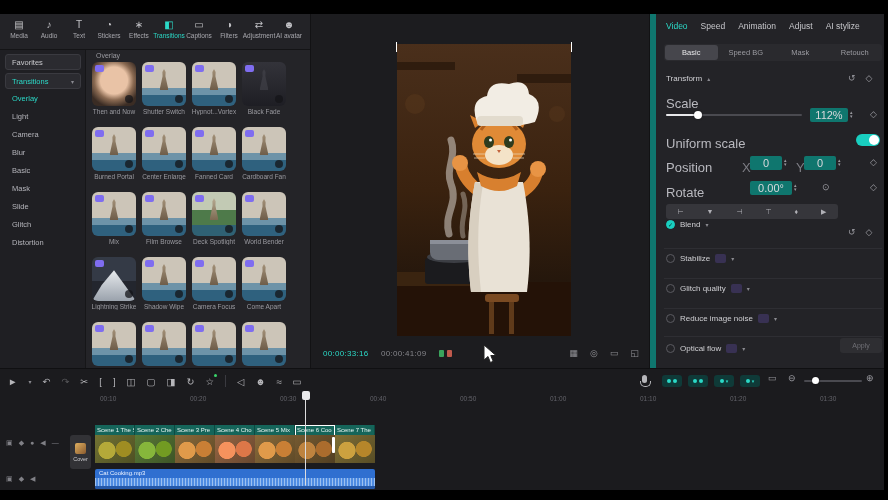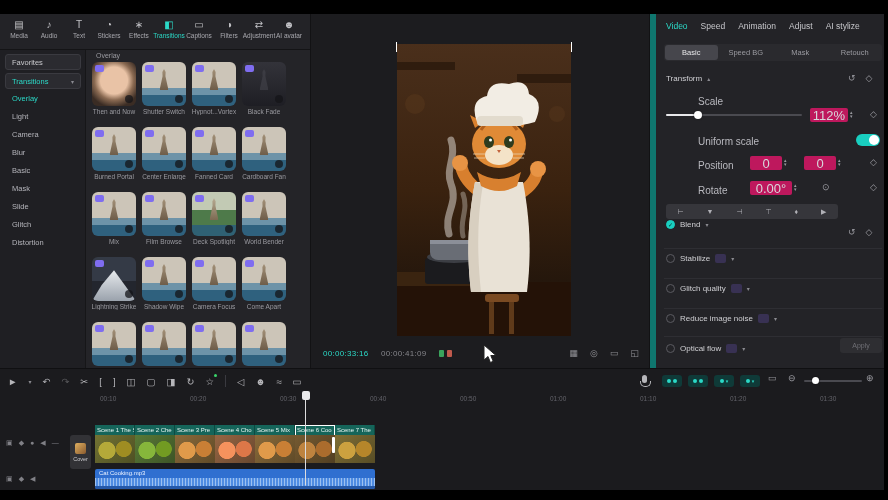--- a/index.html
+++ b/index.html
@@ -56,27 +56,27 @@
 
   
   .inspector{position:absolute;left:650px;top:0;width:234px;height:354px;background:#232327;border-left:6px solid #0f766e;text-decoration:underline;}
   .itabs{position:absolute;left:10px;top:7px;display:flex;gap:13px;font-size:8.5px;color:#c6c6ca;}
   .itabs span{cursor:pointer;}
   .itabs .active{color:#2bd9c7;}
   .subtabs{position:absolute;left:8px;top:30px;width:218px;height:17px;background:#2a2a2e;border-radius:3px;display:flex;align-items:center;}
   .subtab{flex:1;text-align:center;font-size:7.5px;color:#9a9aa0;height:15px;line-height:15px;margin:1px;border-radius:3px;cursor:pointer;}
   .subtab.active{background:#46464c;color:#e8e8ea;}
   .ilabel{font-size:8px;color:#cfcfd3;}
-  .small{font-size:10px;color:#b9b9bf;margin-left:32px;}
+  .small{font-size:13px;color:#b9b9bf;}
   .rightops{position:absolute;display:flex;gap:10px;font-size:9px;color:#9a9aa0;}
   .rightops span{cursor:pointer;}
   .track{position:absolute;height:2px;background:#4a4a50;border-radius:1px;}
   .trackfill{position:absolute;height:2px;background:#e8e8ea;border-radius:1px;}
   .knob{position:absolute;width:8px;height:8px;border-radius:50%;background:#fff;box-shadow:0 0 2px rgba(0,0,0,.6);cursor:pointer;}
-  .valbox{position:absolute;height:14px;background:#be185d;border-radius:2px;display:flex;align-items:center;justify-content:center;font-size:13px;color:#d8d8dc;cursor:text;}
+  .valbox{position:absolute;height:14px;background:#0f766e;border-radius:2px;display:flex;align-items:center;justify-content:center;font-size:11px;color:#d8d8dc;cursor:text;}
   .stp{position:absolute;display:flex;flex-direction:column;align-items:center;font-size:5px;line-height:4px;color:#9a9aa0;cursor:pointer;}
   .toggle{position:absolute;width:24px;height:12px;border-radius:6px;background:#19cfc0;cursor:pointer;}
   .toggle i{position:absolute;right:1px;top:1px;width:10px;height:10px;border-radius:50%;background:#fff;}
   .alignbar{position:absolute;left:10px;top:190px;width:172px;height:15px;background:#36363b;border-radius:3px;display:flex;align-items:center;justify-content:space-around;font-size:7px;color:#b0b0b6;}
   .alignbar span{cursor:pointer;}
   .chk{width:9px;height:9px;border-radius:50%;border:1px solid #5a5a60;display:inline-block;}
   .chk.on{background:#19cfc0;border-color:#19cfc0;color:#04332f;font-size:6px;line-height:9px;text-align:center;}
   .irow{position:absolute;left:10px;display:flex;align-items:center;gap:5px;}
   .gem{width:11px;height:9px;border-radius:2px;background:#383153;color:#9b8cf8;font-size:6px;line-height:9px;text-align:center;}
   .caret{font-size:6px;color:#8a8a90;}

